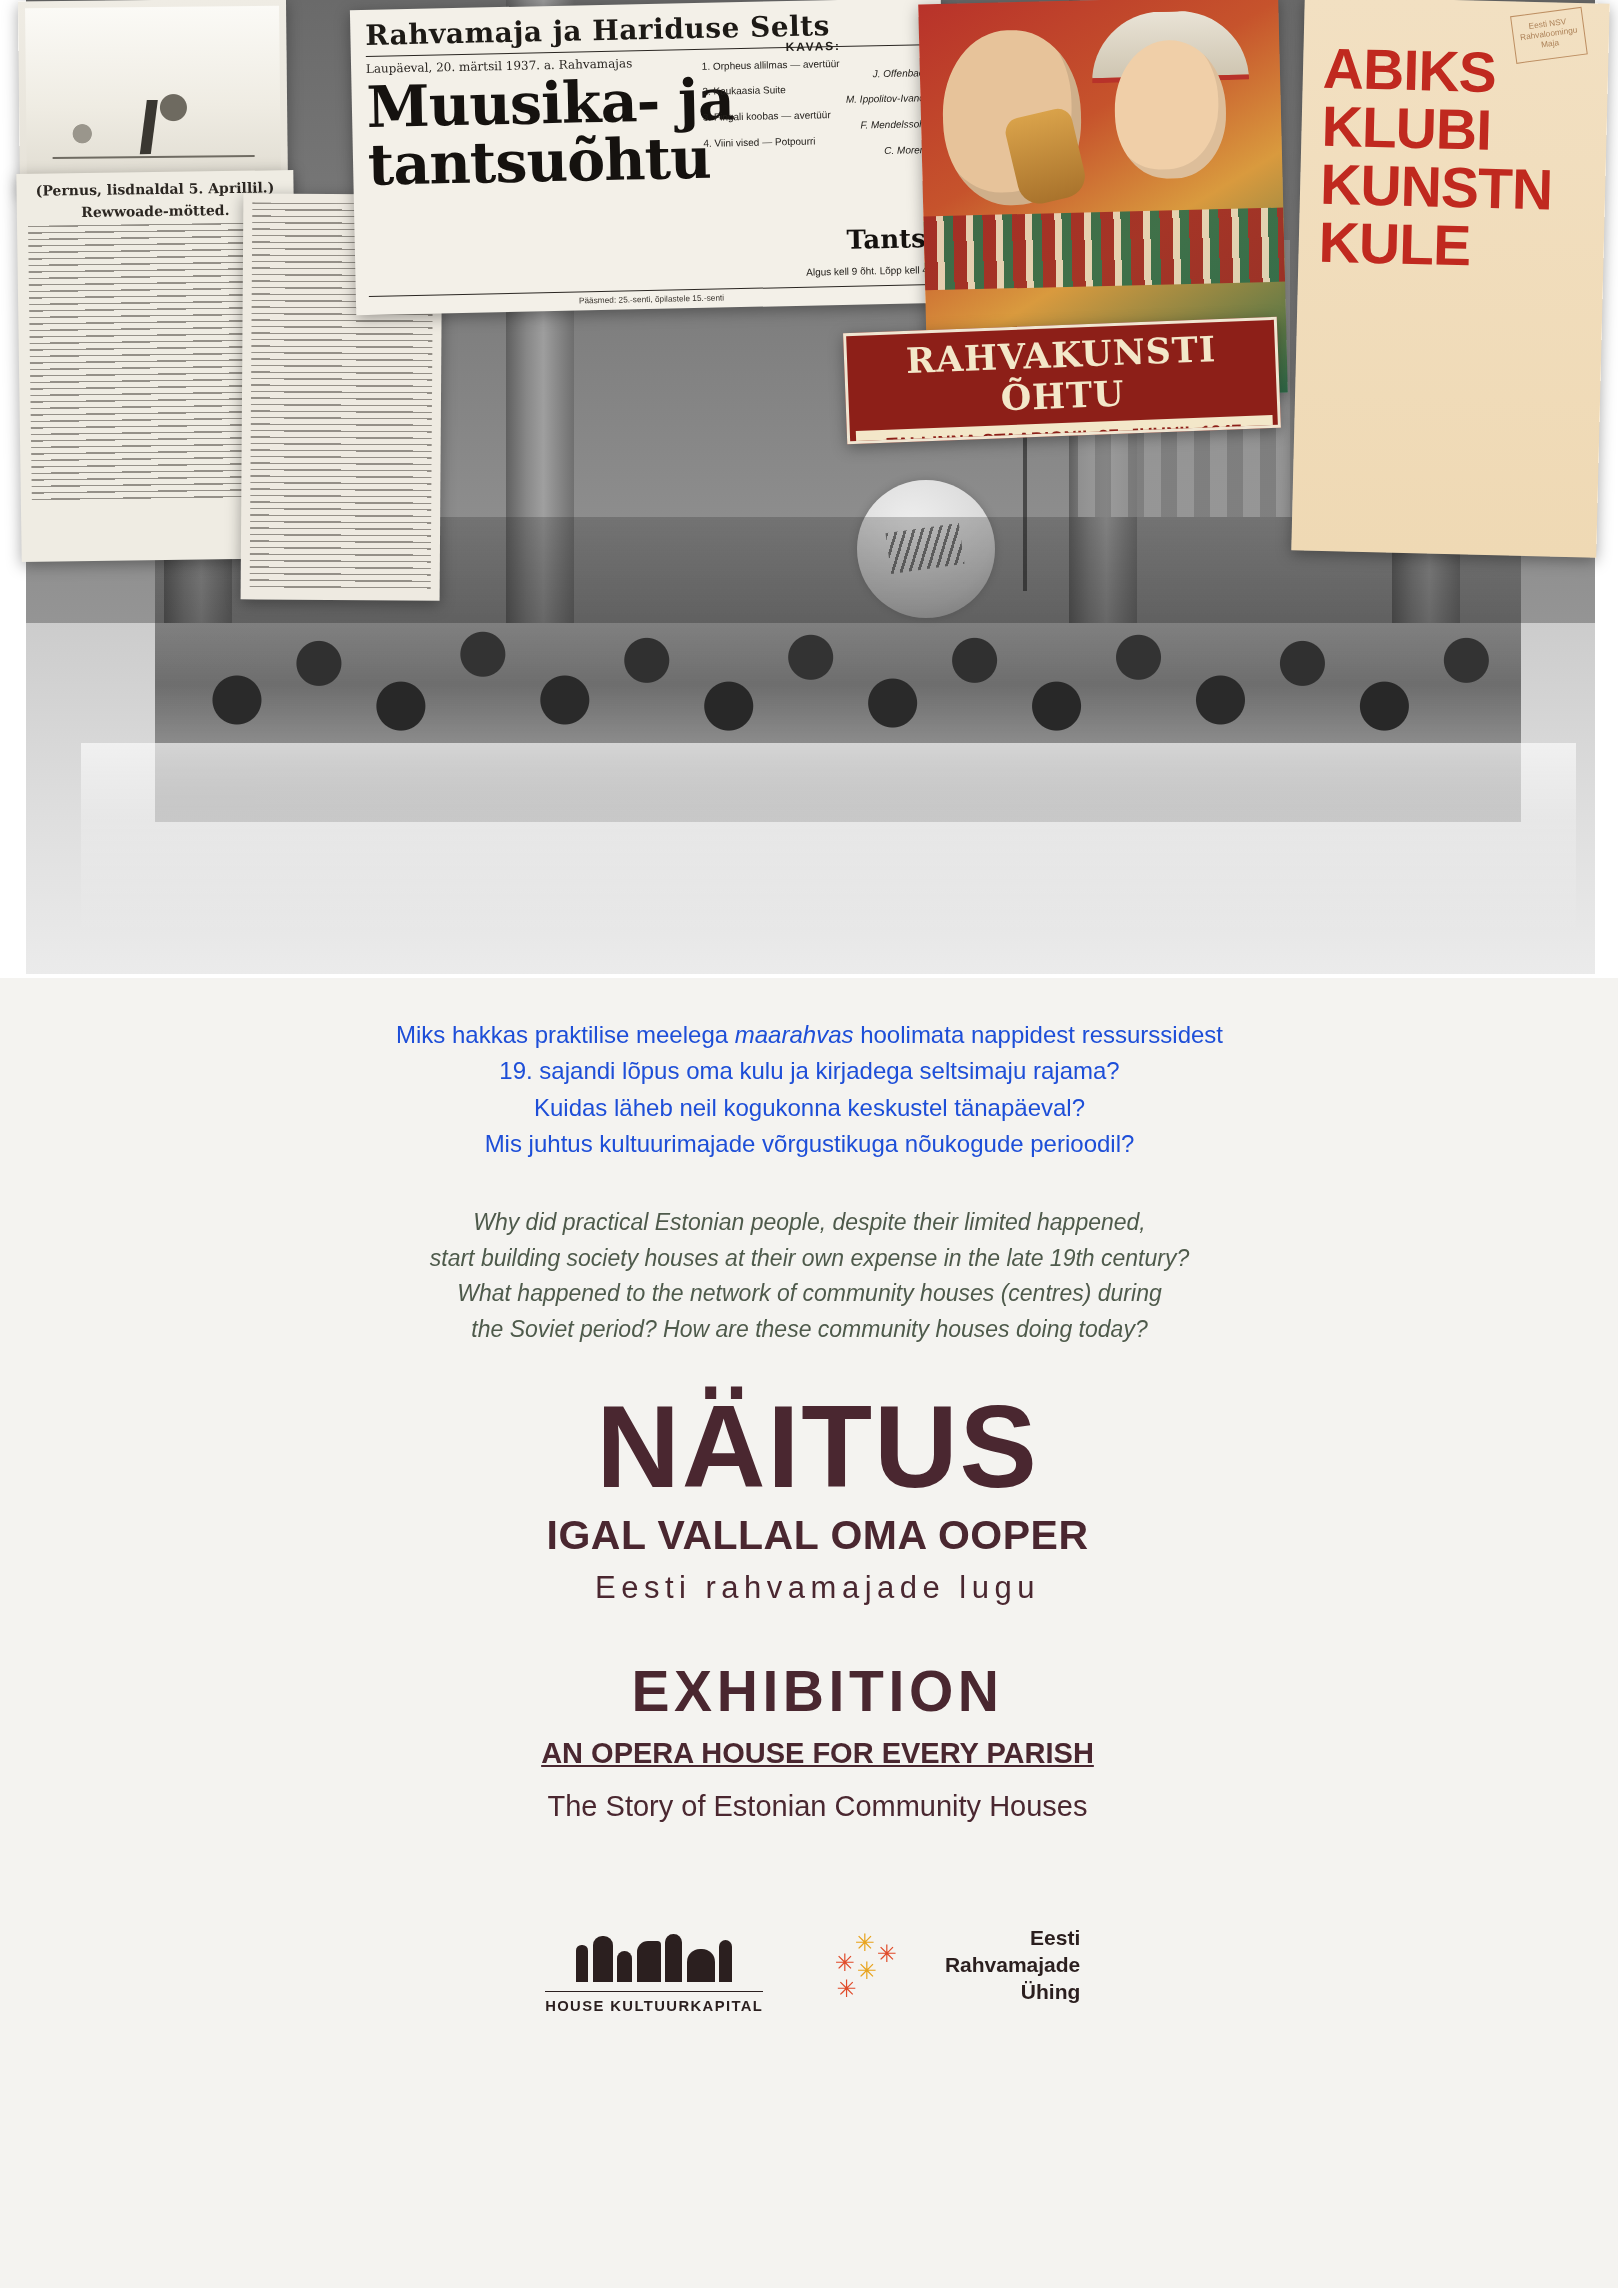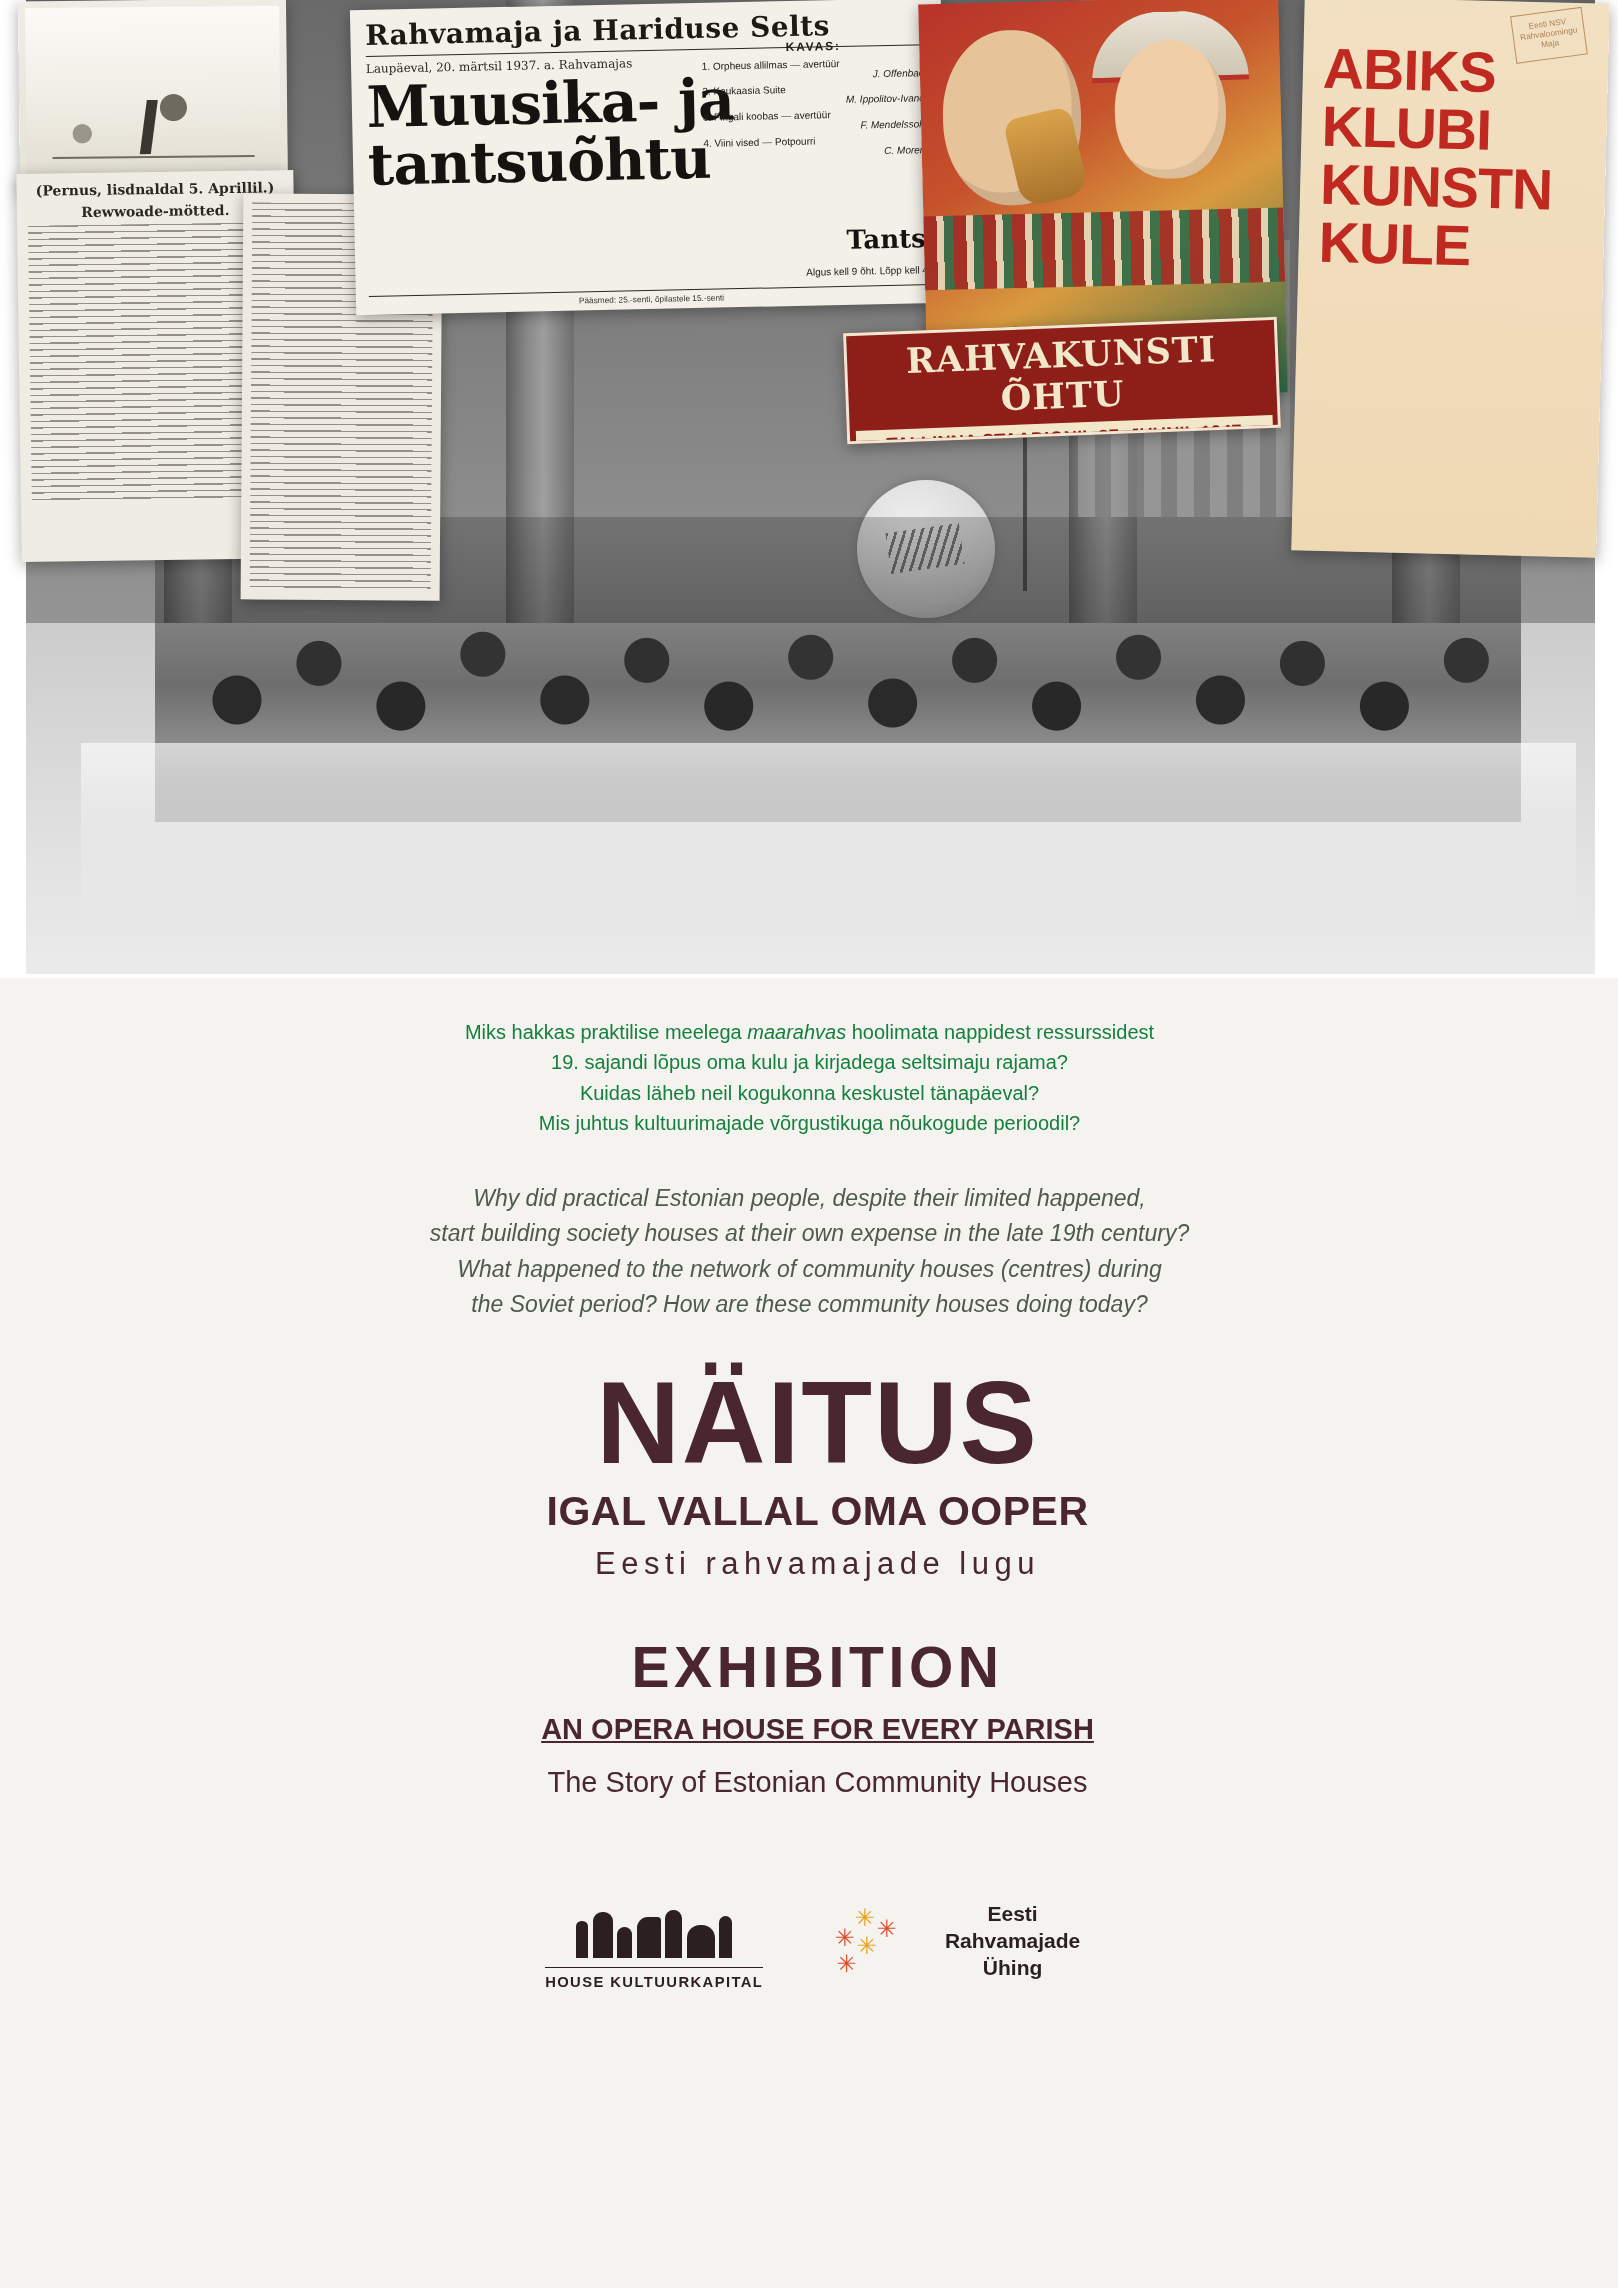--- a/index.html
+++ b/index.html
@@ -345,23 +345,23 @@
   }
 
   
   .questions {
     width: 1619px;
     padding: 39px 111px 0 111px;
     box-sizing: border-box;
     text-align: center;
   }
   .q-et {
-    font-size: 20px;
+    font-size: 24px;
     line-height: 1.52;
-    color: #15803d;
+    color: #1d4ed8;
     font-family: "Liberation Sans", sans-serif;
   }
   .q-et em { font-style: italic; }
   .q-en {
     margin-top: 42px;
     font-size: 23px;
     line-height: 1.55;
     font-style: italic;
     color: #4e5a4b;
     font-family: "Liberation Sans", sans-serif;
@@ -467,21 +467,21 @@
   .s1 { left: 20px; top: 0px; color:#e8a31d; }
   .s2 { left: 42px; top: 11px; }
   .s3 { left: 0px;  top: 20px; }
   .s4 { left: 22px; top: 28px; color:#e8a31d; }
   .s5 { left: 1.8px;  top: 46px; }
   .erl-text {
     font-size: 21px;
     font-weight: bold;
     line-height: 1.28;
     color: #2b1f1f;
-    text-align: center;
+    text-align: right;
     margin-left: 40px;
   }
 </style>
 </head>
 <body>
 
 <div class="montage">
 
   <div class="photo-main">
     <div class="hall-wall"></div>

